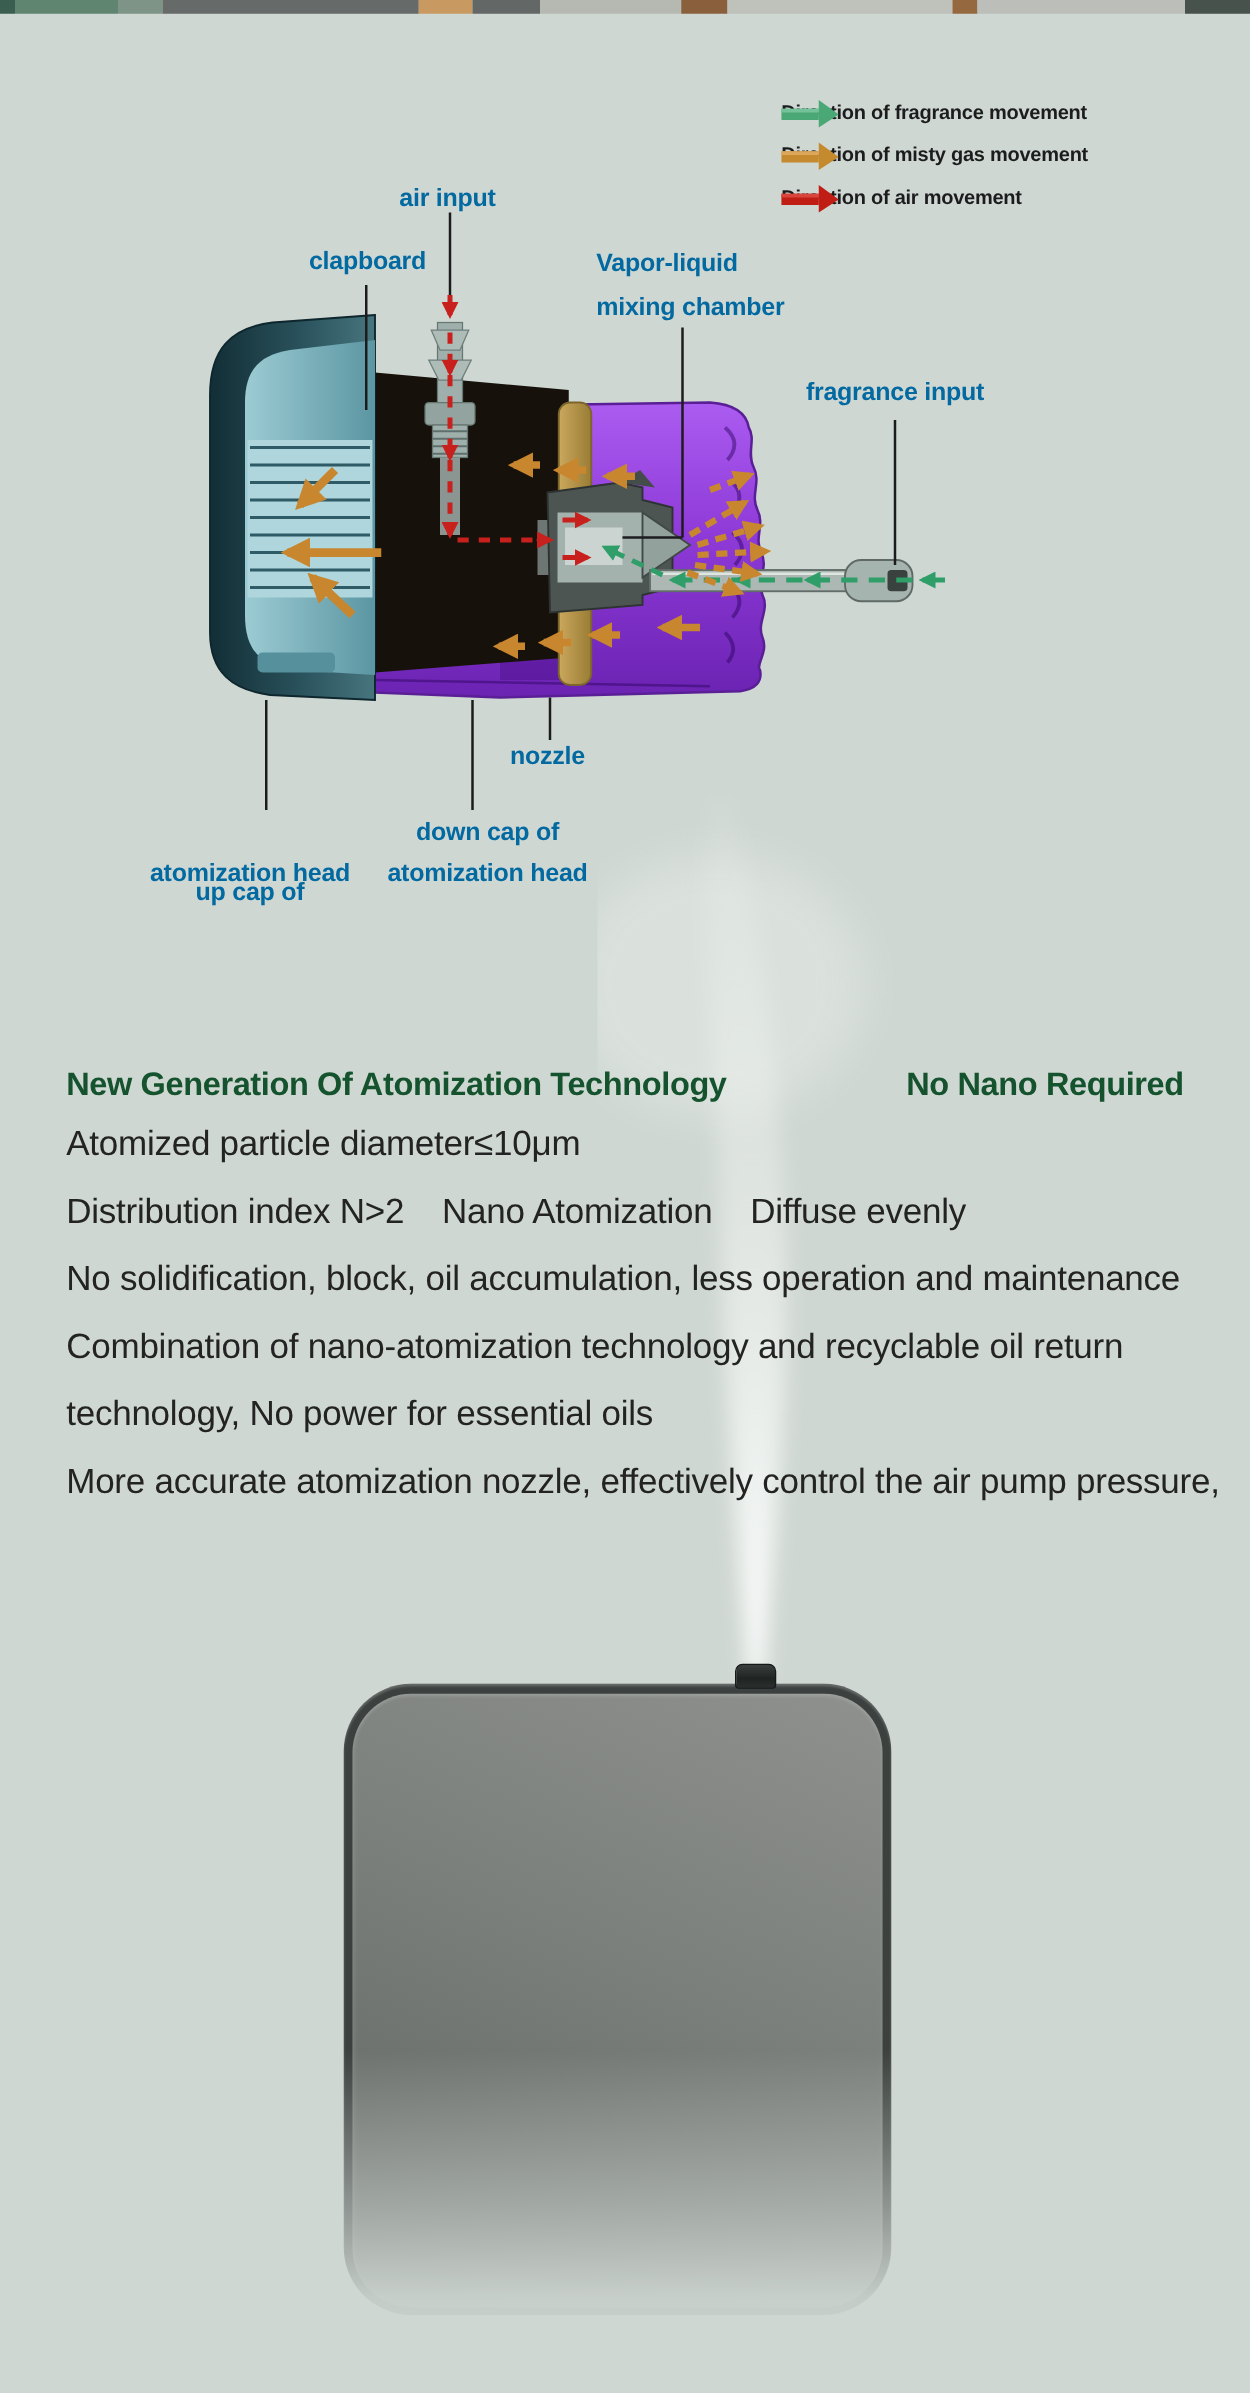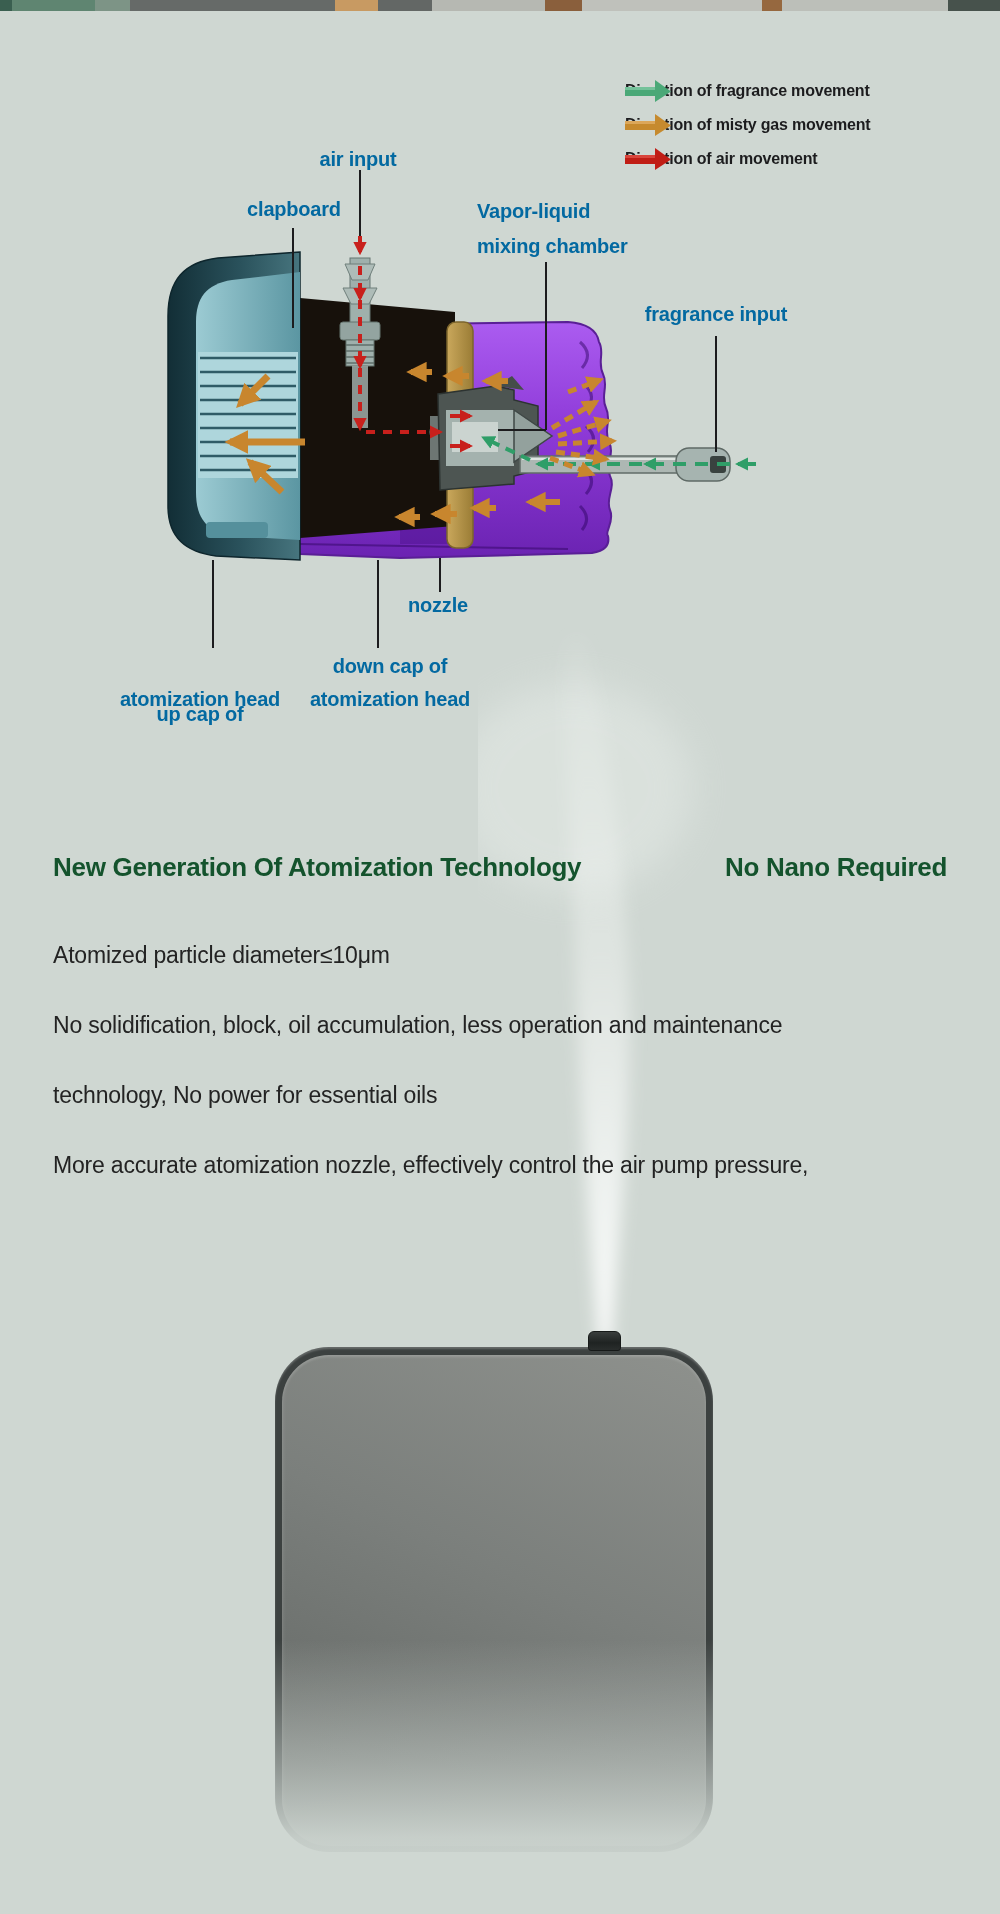--- a/index.html
+++ b/index.html
@@ -17,22 +17,22 @@
   .arrow-swatch{flex:0 0 auto;}
 
   
   .dlabel{position:absolute;font-size:20px;font-weight:600;color:#0369a1;letter-spacing:-0.2px;white-space:nowrap;}
   .centered{transform:translateX(-50%);}
 
   
   .heading-row{position:absolute;left:53px;top:852px;width:894px;display:flex;
                justify-content:space-between;font-size:26px;font-weight:700;color:#14532d;letter-spacing:-0.3px;}
   .body-lines{position:absolute;left:53px;top:900px;}
-  .body-line{font-size:23px;color:#232323;letter-spacing:-0.2px;line-height:30px;
-             margin-bottom:24px;white-space:pre;margin-top:40px;}
+  .body-line{font-size:28px;color:#232323;letter-spacing:-0.2px;line-height:30px;
+             margin-bottom:24px;white-space:pre;}
 
   
   .device{position:absolute;left:275px;top:1347px;width:438px;height:505px;
           background:#3c4140;border-radius:54px;box-shadow:inset 0 2px 2px rgba(255,255,255,0.22);}
   .device-face{position:absolute;left:7px;top:8px;right:7px;bottom:6px;border-radius:47px;
           background:linear-gradient(205deg,#8e918d 0%,#7b7f7c 45%,#606461 100%);
           box-shadow:inset 0 2px 3px rgba(255,255,255,0.15), inset 2px 0 4px rgba(255,255,255,0.06);}
   .device-nozzle{position:absolute;left:588px;top:1331px;width:31px;height:18px;
           background:linear-gradient(180deg,#3a3e3d 0%,#1f2322 60%,#2a2e2d 100%);
           border:1px solid #161918;border-radius:6px 6px 3px 3px;}
@@ -269,21 +269,23 @@
     <path d="M121,716 L133,716 C142,600 156,470 150,340 C146,230 128,90 108,18 C104,8 96,6 90,14
              C80,40 92,180 97,320 C101,460 110,600 121,716 Z" fill="url(#mistG)" filter="url(#blurA)"></path>
   </svg>
 
   <div class="heading-row">
     <span>New Generation Of Atomization Technology</span>
     <span>No Nano Required</span>
   </div>
   <div class="body-lines">
     <div class="body-line">Atomized particle diameter≤10μm</div>
+    <div class="body-line">Distribution index N&gt;2    Nano Atomization    Diffuse evenly</div>
     <div class="body-line">No solidification, block, oil accumulation, less operation and maintenance</div>
+    <div class="body-line">Combination of nano-atomization technology and recyclable oil return</div>
     <div class="body-line">technology, No power for essential oils</div>
     <div class="body-line">More accurate atomization nozzle, effectively control the air pump pressure,</div>
   </div>
 
   <div class="device">
     <div class="device-face"></div>
   </div>
   <div class="device-nozzle"></div>
   <div class="fade-overlay"></div>
 

